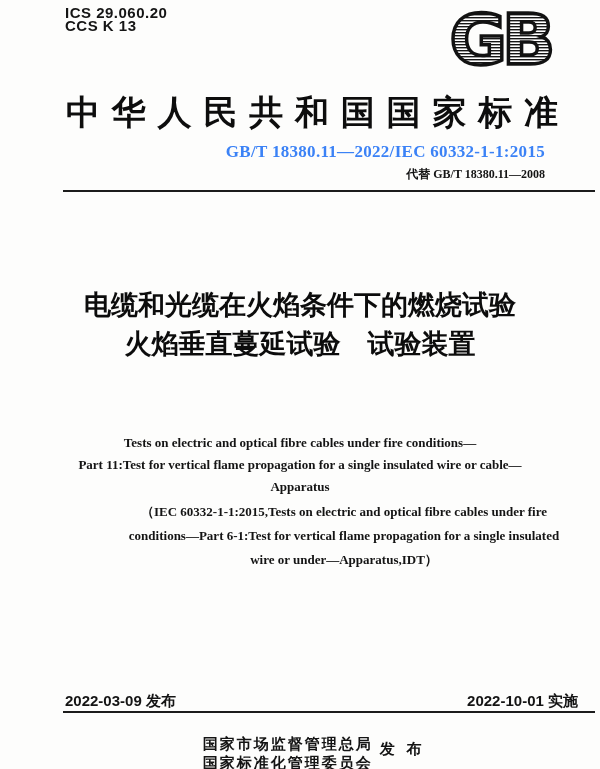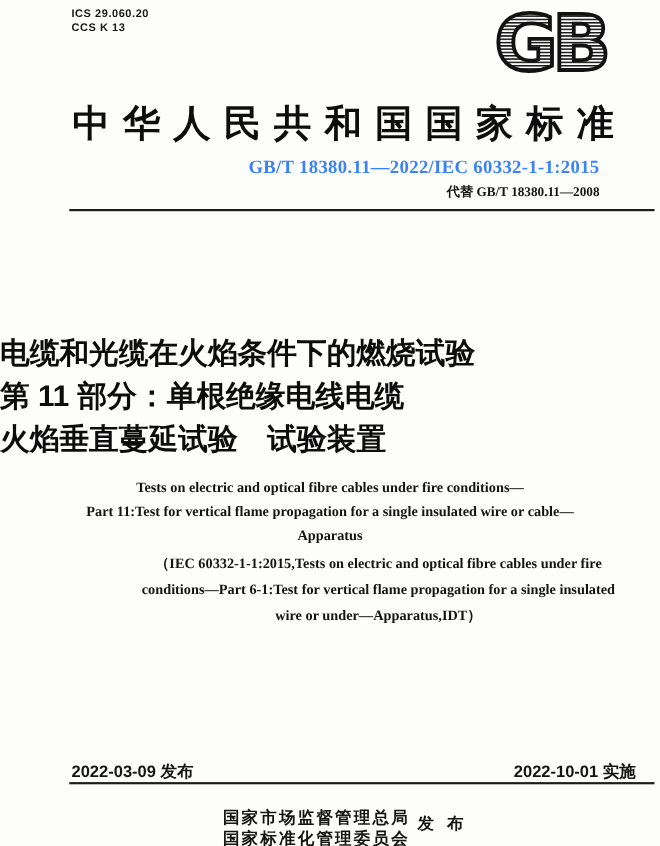--- a/index.html
+++ b/index.html
@@ -9,21 +9,21 @@
     font-family:"Liberation Serif", serif;
     color:#111;
     position:relative;
     overflow:hidden;
   }
   .page{position:absolute;inset:0;}
 
   .ics-block{
     position:absolute;left:65px;top:6px;
     font-family:"Liberation Sans", sans-serif;
-    font-weight:bold;font-size:10px;line-height:13px;
+    font-weight:bold;font-size:15px;line-height:13px;
     letter-spacing:.5px;color:#151515;
   }
 
   .gb-logo{position:absolute;left:408px;top:8px;width:184px;height:62px;}
 
   .country-title{
     position:absolute;left:66px;top:90px;width:492px;
     font-family:Liberation Serif, serif;
     font-weight:bold;font-size:34px;color:#0d0d0d;
     text-align:justify;text-align-last:justify;
@@ -39,21 +39,22 @@
     position:absolute;right:55px;top:166px;
     font-weight:bold;font-size:12px;color:#141414;
     font-family:"Liberation Serif", serif;
   }
 
   .rule{position:absolute;left:63px;width:532px;height:2px;background:#1c1c1c;}
   .rule-top{top:190px;}
   .rule-bottom{top:711px;}
 
   .cn-title{
-    position:absolute;left:0;top:302px;width:600px;
+    position:absolute;left:0;top:286px;width:600px;
+    text-align:center;
     font-family:"Liberation Sans", sans-serif;
     font-weight:bold;font-size:27px;line-height:39px;color:#0c0c0c;
   }
 
   .en-title{
     position:absolute;left:0;top:432px;width:600px;
     text-align:center;
     font-weight:bold;font-size:13px;line-height:22px;color:#141414;
     font-family:"Liberation Serif", serif;
   }
@@ -113,21 +114,20 @@
 
   <div class="country-title">中华人民共和国国家标准</div>
 
   <div class="std-number">GB/T 18380.11—2022/IEC 60332-1-1:2015</div>
   <div class="replaces-note">代替 GB/T 18380.11—2008</div>
 
   <div class="rule rule-top"></div>
 
   <div class="cn-title">
     <div>电缆和光缆在火焰条件下的燃烧试验</div>
-    <div>第 11 部分：单根绝缘电线电缆</div>
     <div>火焰垂直蔓延试验　试验装置</div>
   </div>
 
   <div class="en-title">
     <div>Tests on electric and optical fibre cables under fire conditions—</div>
     <div>Part 11:Test for vertical flame propagation for a single insulated wire or cable—</div>
     <div>Apparatus</div>
   </div>
 
   <div class="iec-note">

